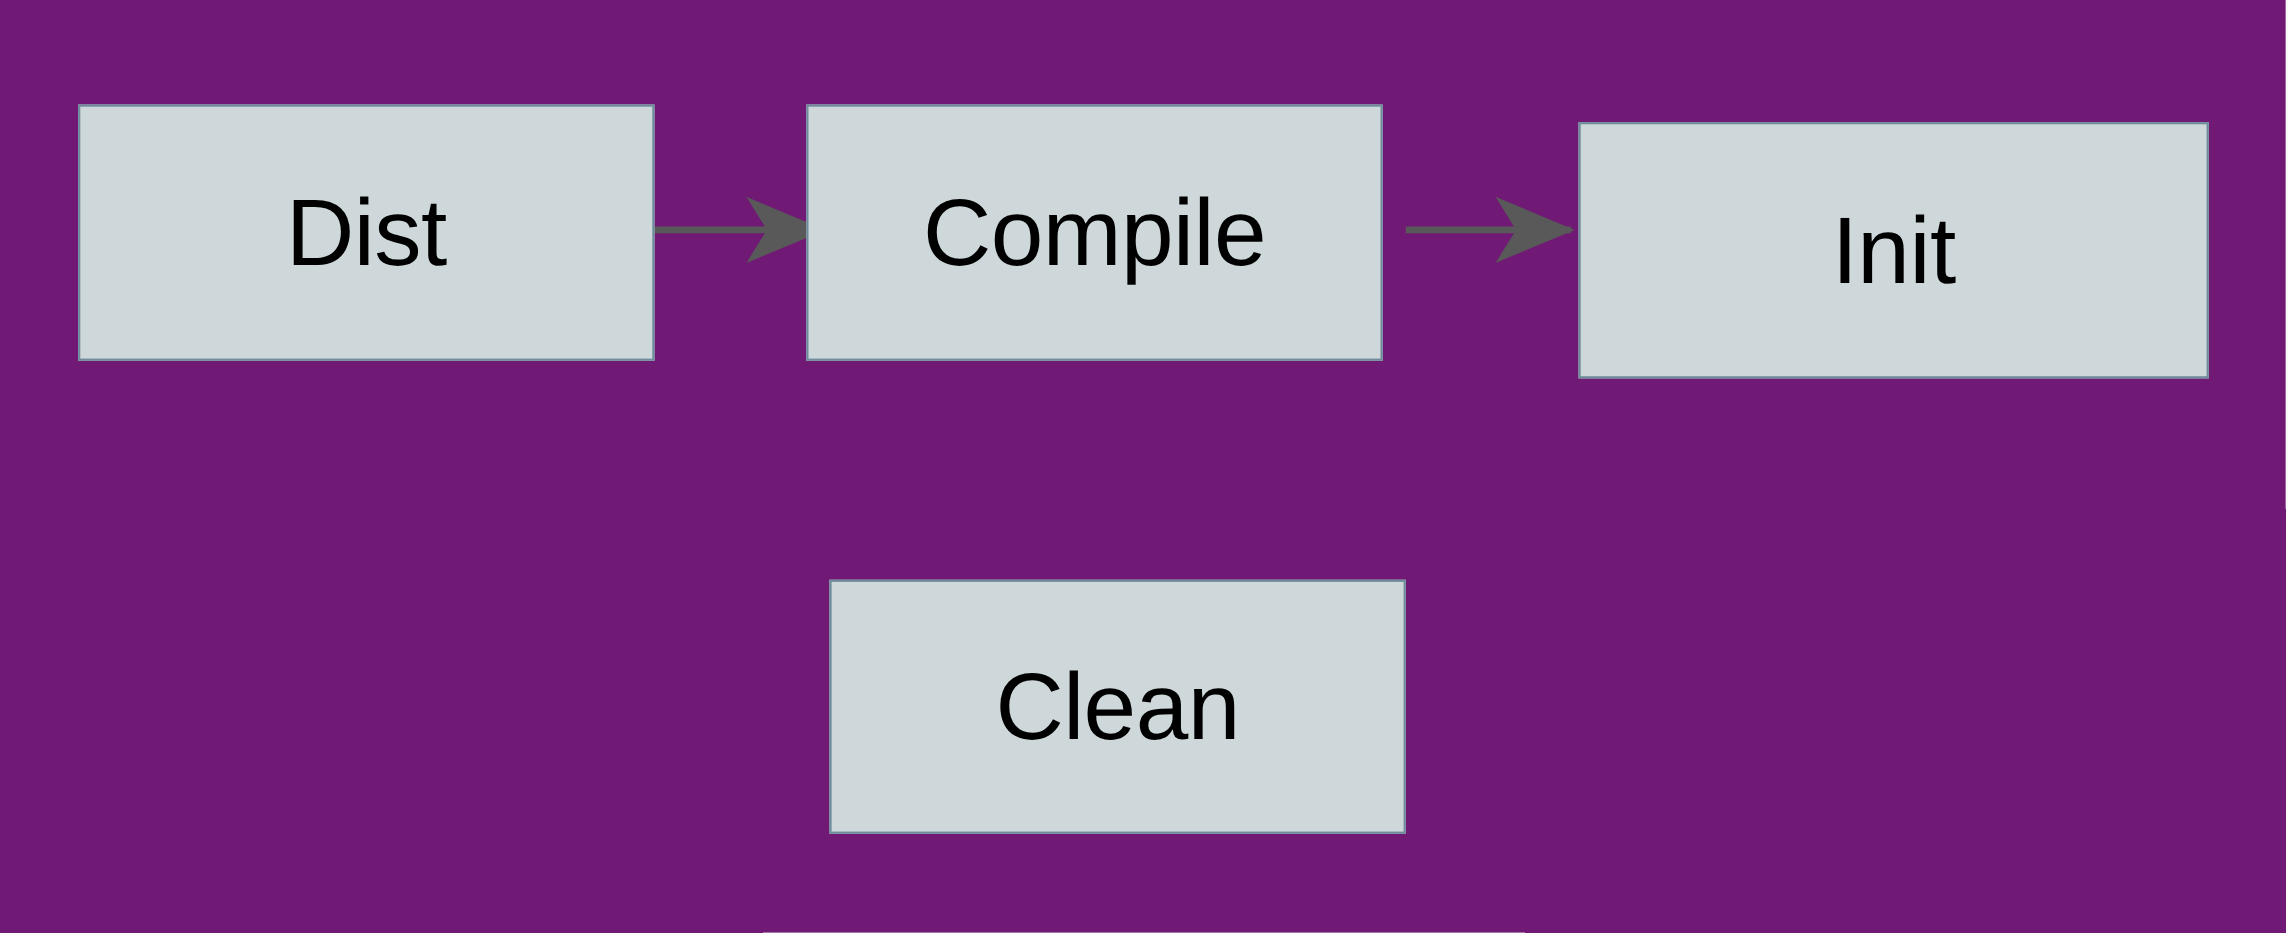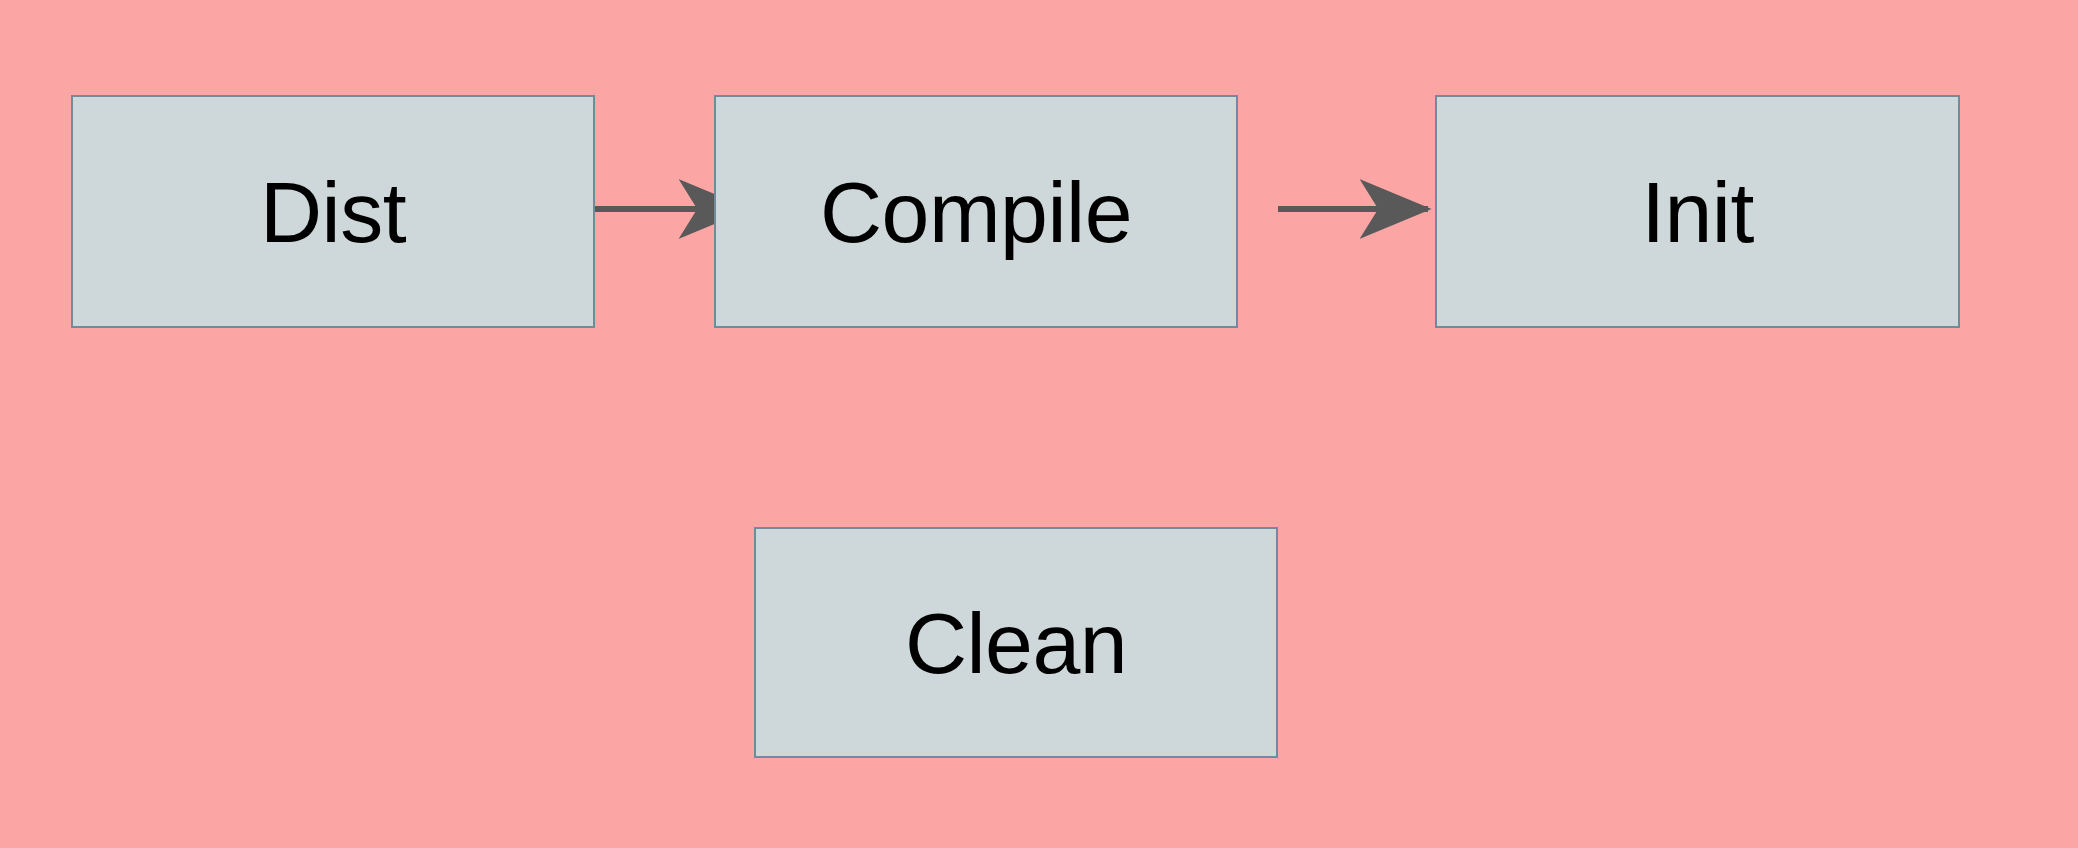--- a/index.html
+++ b/index.html
@@ -5,21 +5,21 @@
 <style>
   html, body {
     margin: 0;
     padding: 0;
     background: #ffffff;
   }
   #canvas {
     position: relative;
     width: 2078px;
     height: 848px;
-    background: #fca5a5;
+    background: #701a75;
     overflow: hidden;
     font-family: "Liberation Sans", "DejaVu Sans", sans-serif;
   }
   .node {
     position: absolute;
     box-sizing: border-box;
     background: #ced7d9;
     border: 2px solid #6e8c9c;
     display: flex;
     align-items: center;
@@ -67,25 +67,25 @@
     </g>
   </svg>
 
   <div class="edge-hit" style="left:595px; top:189px; width:160px;"></div>
   <div class="edge-hit" style="left:1278px; top:189px; width:158px;"></div>
 
   <div class="node" style="left:71px; top:95px; width:524px; height:233px;">
     <span class="node-label">Dist</span>
   </div>
 
-  <div class="node" style="left:714px; top:95px; width:524px; height:233px;">
+  <div class="node" style="left:733px; top:95px; width:524px; height:233px;">
     <span class="node-label">Compile</span>
   </div>
 
-  <div class="node" style="left:1435px; top:95px; width:525px; height:233px;">
+  <div class="node" style="left:1435px; top:111px; width:573px; height:233px;">
     <span class="node-label">Init</span>
   </div>
 
   <div class="node" style="left:754px; top:512px; width:524px; height:231px;margin-top:15px;">
     <span class="node-label">Clean</span>
   </div>
 
 </div>
 
 </body></html>

